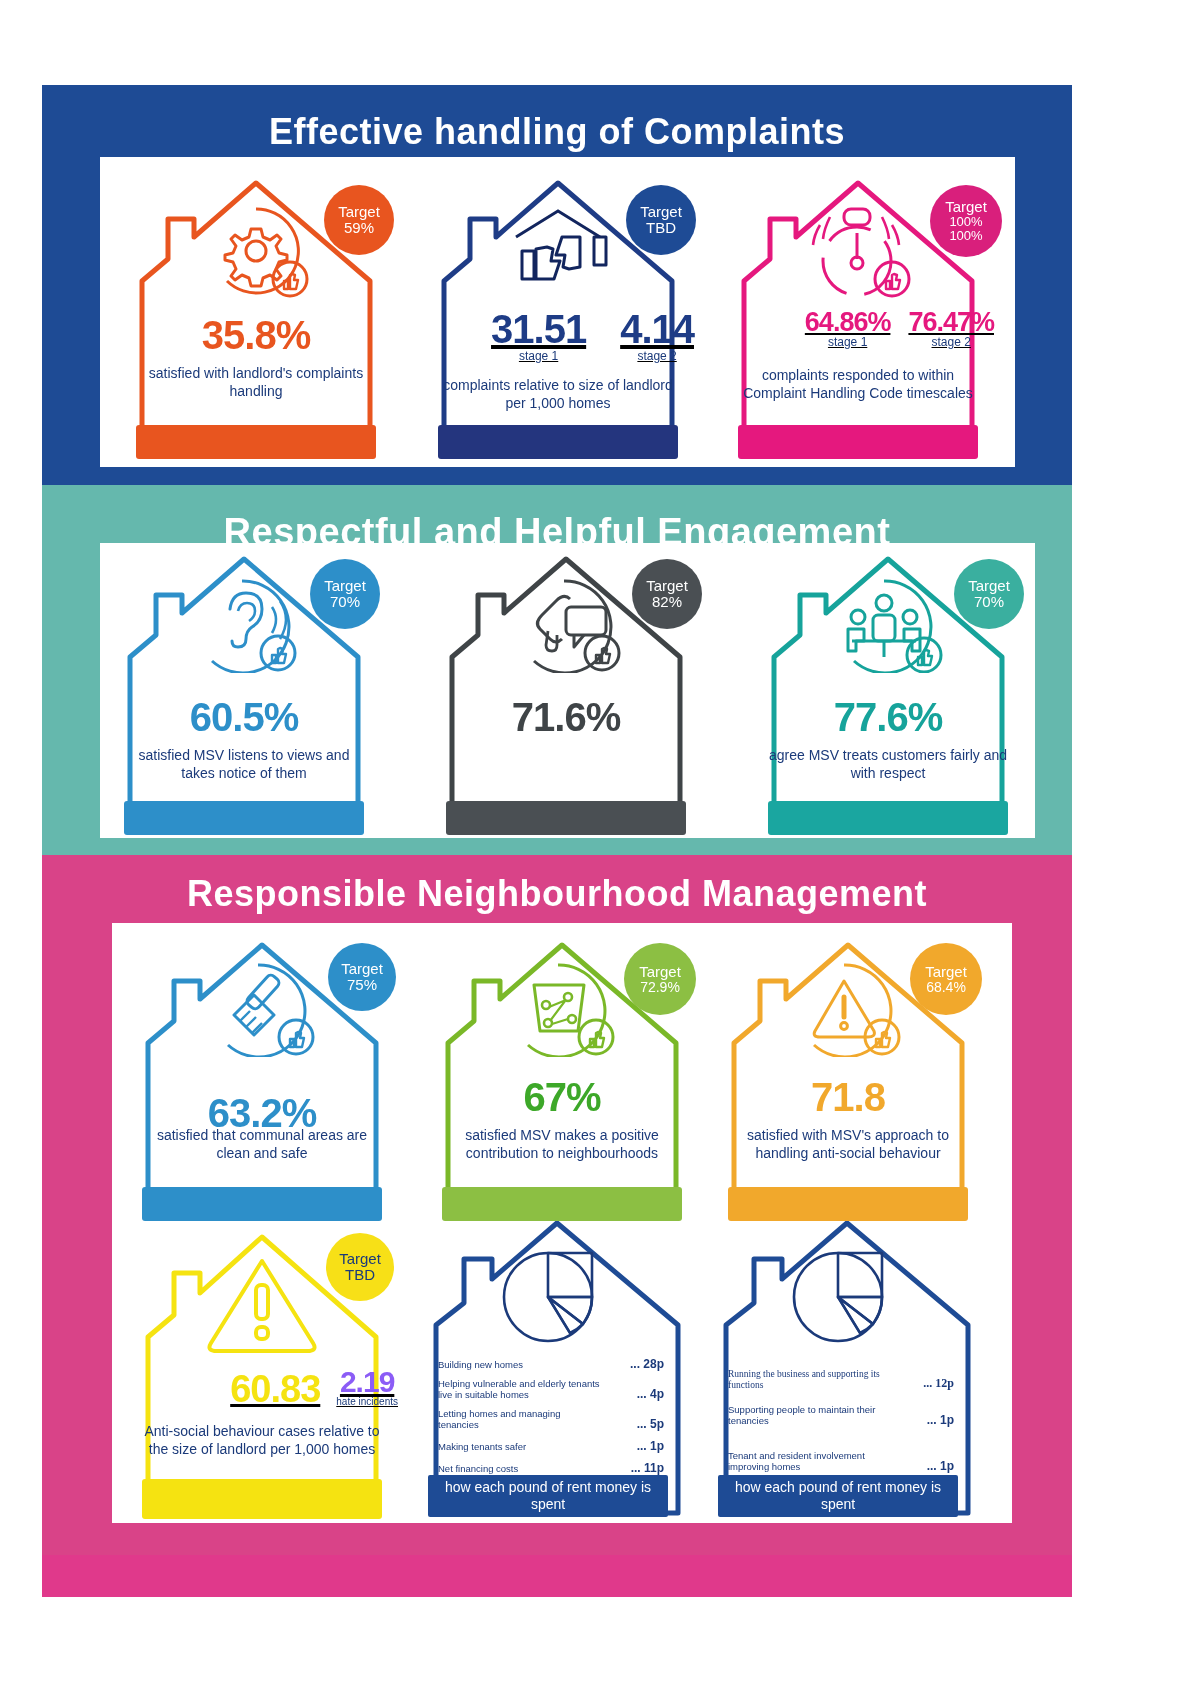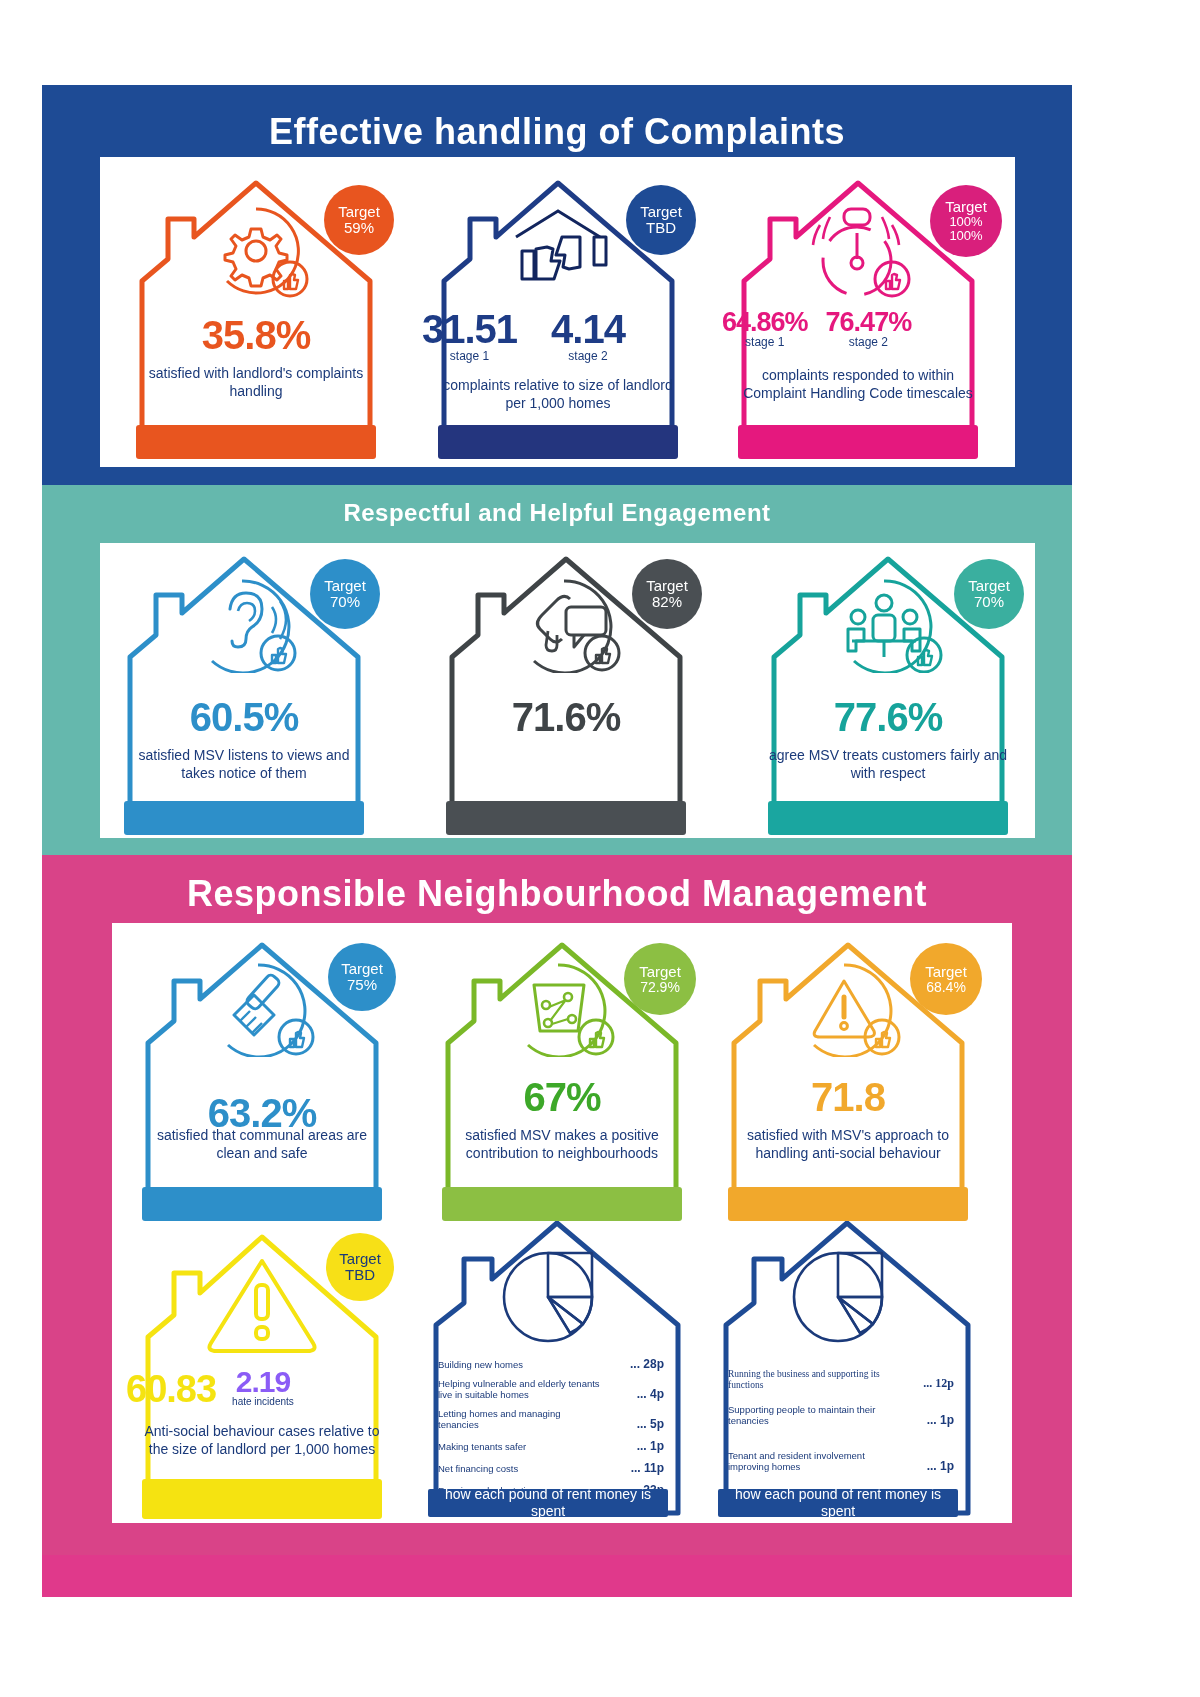--- a/index.html
+++ b/index.html
@@ -14,21 +14,21 @@
   .section { position: absolute; left: 42px; width: 1030px; }
   .sec-title {
     text-align: center;
     color: #ffffff;
     font-weight: 700;
     letter-spacing: .5px;
   }
   #sec1 { top: 85px; height: 400px; background: #1e4b95; }
   #sec1 .sec-title { font-size: 36px; padding-top: 26px; }
   #sec2 { top: 485px; height: 370px; background: #65b8ad; }
-  #sec2 .sec-title { font-size: 24px; padding-top: 14px; }
+  #sec2 .sec-title { font-size: 38px; padding-top: 26px; }
   #sec3 { top: 855px; height: 700px; background: #d94388; }
   #sec3 .sec-title { font-size: 36px; padding-top: 18px; }
   #footbar { position:absolute; left:42px; top:1555px; width:1030px; height:42px; background:#e0398b; }
 
   .cardwrap { background: #ffffff; position: absolute; }
   #s1wrap { left: 58px; top: 72px; width: 915px; height: 310px; }
   #s2wrap { left: 58px; top: 58px; width: 935px; height: 295px; }
   #s3wrap { left: 70px; top: 68px; width: 900px; height: 600px; }
 
   
@@ -37,38 +37,38 @@
   .house .badge {
     position: absolute; border-radius: 50%;
     display: flex; flex-direction: column; align-items: center; justify-content: center;
     color: #ffffff; line-height: 1.05; text-align: center; z-index: 4;
   }
   .badge .t-lab { font-size: 15px; }
   .badge .t-val { font-size: 15px; }
   .house .icon-area { position: absolute; left: 50%; transform: translateX(-50%); top: 42px; z-index: 2; }
   .house .bigvals { position: absolute; left: 0; right: 0; text-align: center; z-index: 3; }
   .bignum { font-size: 40px; font-weight: 700; letter-spacing: -1px; }
-  .twocol { display: flex; justify-content: flex-start; gap: 34px; }
+  .twocol { display: flex; justify-content: flex-end; gap: 34px; text-decoration: underline; }
   .twocol .col { text-align: center; }
   .twocol .col .sub { font-size: 12px; color: #1b3a7a; margin-top: -3px; }
   .house .caption {
     position: absolute; left: 14px; right: 14px; text-align: center;
     color: #1b3a7a; font-size: 14px; line-height: 1.25; z-index: 3;
   }
   .house .basebar { position: absolute; left: 16px; right: 16px; bottom: 2px; height: 34px; border-radius: 3px; z-index: 1; }
 
   
   .piehouse { position: absolute; width: 272px; height: 300px; }
   .piehouse svg.outline { position: absolute; left: 0; top: 0; }
   .pielist { position: absolute; left: 26px; right: 20px; top: 150px; z-index: 3; }
   .pierow { display: flex; justify-content: space-between; align-items: flex-end; margin-bottom: 8px; color: #1b3a7a; }
   .pierow .lbl { font-size: 9.5px; line-height: 1.15; max-width: 165px; }
   .pierow .val { font-size: 12px; font-weight: 700; white-space: nowrap; }
   .piefoot {
-    position: absolute; left: 16px; right: 16px; bottom: 4px; height: 28px;
+    position: absolute; left: 16px; right: 16px; bottom: 4px; height: 42px;
     background: #1e4b95; color: #fff; display: flex; align-items: center; justify-content: center;
     text-align: center; font-size: 14px; line-height: 1.2; z-index: 3; border-radius: 2px;
   }
   .piechart { position: absolute; left: 50%; transform: translateX(-50%); top: 30px; z-index: 2; }
 </style>
 </head>
 <body>
 
 <div class="page">
 

